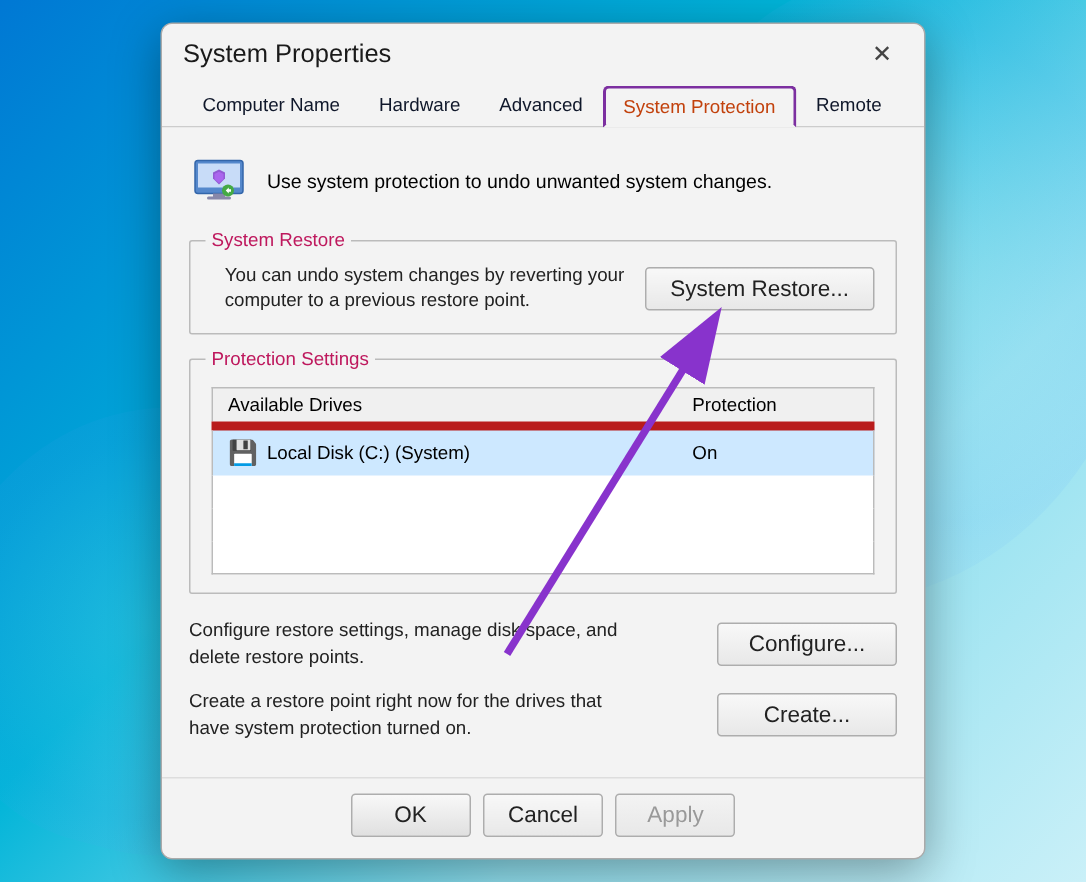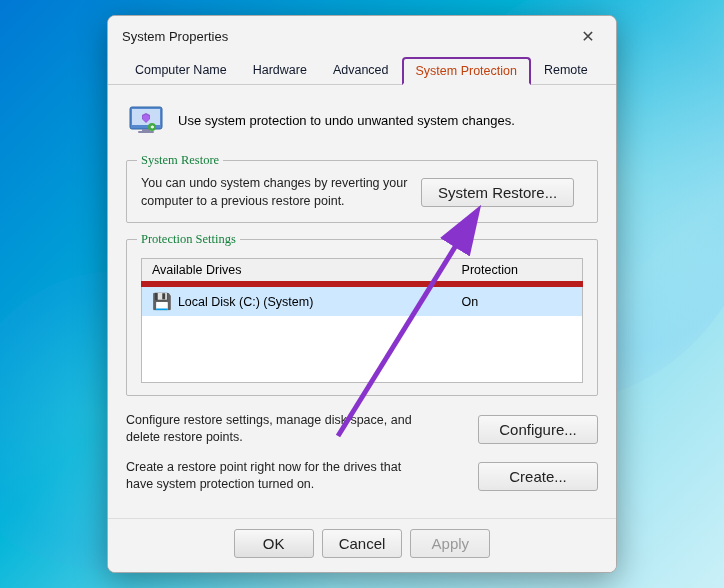--- a/index.html
+++ b/index.html
@@ -55,21 +55,21 @@
 
     .title-bar {
       background: #f3f3f3;
       display: flex;
       align-items: center;
       justify-content: space-between;
       padding: 10px 14px 6px 14px;
       border-bottom: none;
     }
     .title-bar-title {
-      font-size: 13px;
+      font-size: 17px;
       font-weight: 400;
       color: #1a1a1a;
     }
     .close-btn {
       width: 28px;
       height: 20px;
       background: none;
       border: none;
       cursor: pointer;
       font-size: 16px;
@@ -135,28 +135,27 @@
       position: relative;
       background: #f3f3f3;
     }
     .section-label {
       position: absolute;
       top: -8px;
       left: 10px;
       background: #f3f3f3;
       padding: 0 4px;
       font-size: 12.5px;
-      color: #15803d;
-      font-family: Liberation Serif, serif;
+      color: #be185d;
     }
 
     .system-restore-row {
       display: flex;
       align-items: center;
-      justify-content: flex-start;
+      justify-content: flex-end;
       padding-top: 4px;
     }
     .system-restore-desc {
       font-size: 12.5px;
       color: #222;
       max-width: 280px;
       line-height: 1.4;
     }
 
     .win-button {

